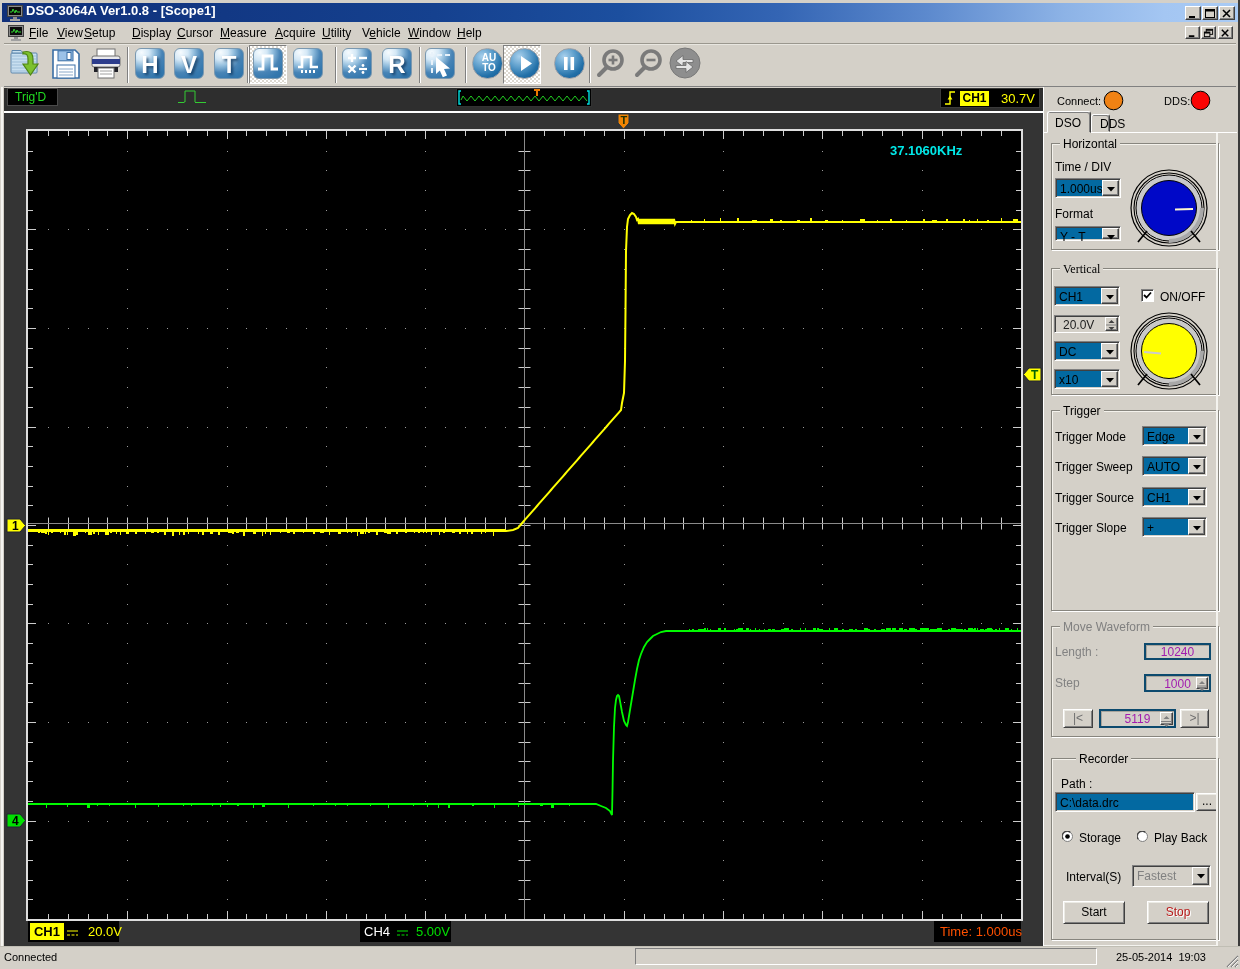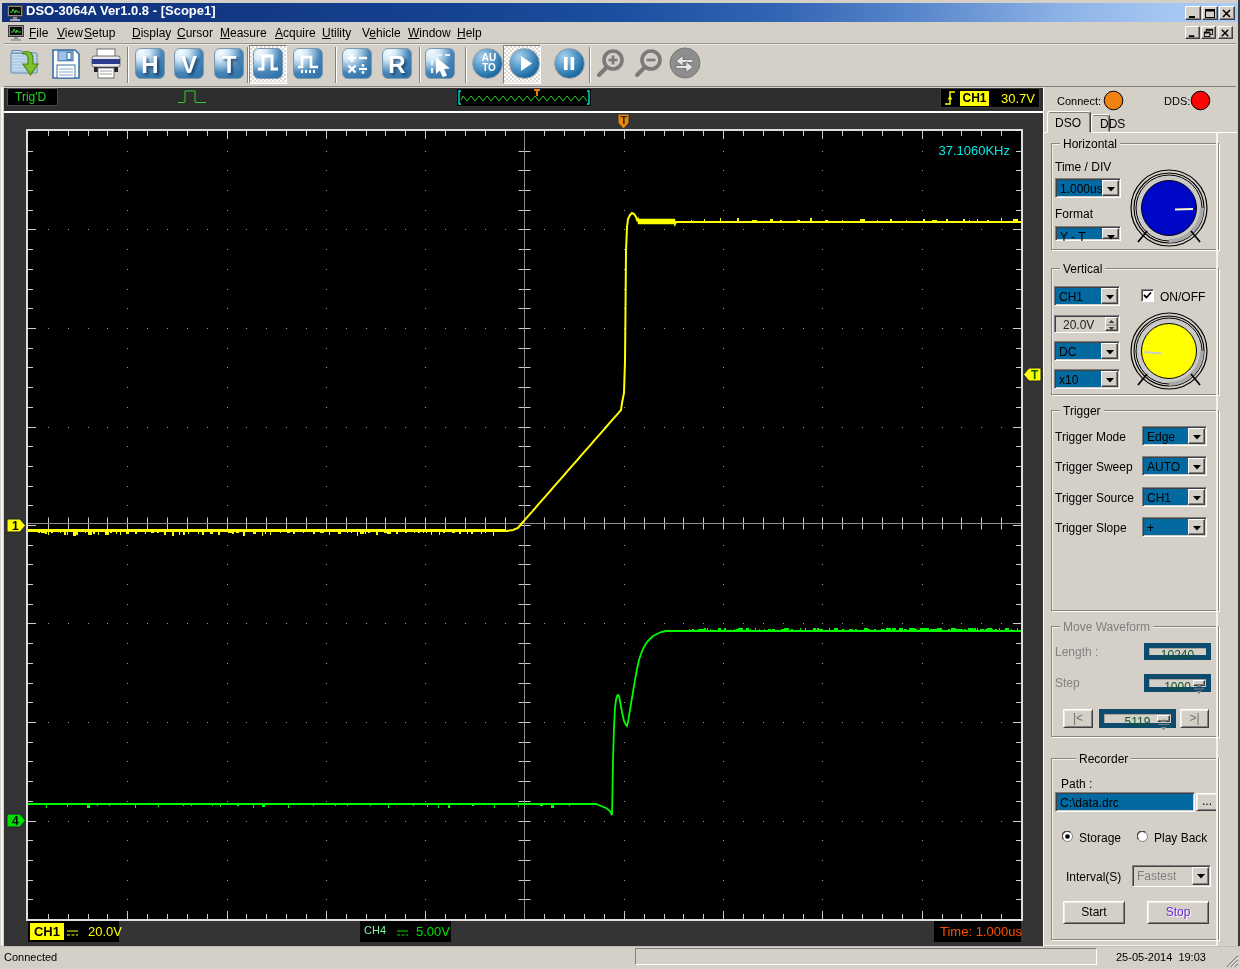--- a/index.html
+++ b/index.html
@@ -31,21 +31,21 @@
 .rpanel{left:1043px;top:87px;width:193px;height:859px;background:#d4d0c8;border-left:1px solid #fff}
 .grp{position:absolute;border:1px solid #87857e;box-shadow:inset 1px 1px 0 #f4f2ec,1px 1px 0 #fff}
 .combo{position:absolute;background:#0369a1;border:1px solid;border-color:#808080 #fff #fff #808080;box-shadow:inset 1px 1px 0 #404040,inset -1px -1px 0 #d4d0c8}
 .combo .txt{position:absolute;left:4px;top:3px;font-size:12px;white-space:nowrap}
 .cbtn{position:absolute;right:1px;top:1px;bottom:1px;width:17px;background:#d4d0c8;border:1px solid;border-color:#fff #404040 #404040 #fff;box-shadow:inset -1px -1px 0 #808080}
 .cbtn svg{position:absolute;left:4px;top:6px}
 .label{position:absolute;font-size:11px;white-space:nowrap}
 .l12{font-size:12px}
 .gray{color:#828282}
 .btn{position:absolute;background:#d4d0c8;border:1px solid;border-color:#fff #404040 #404040 #fff;box-shadow:inset 1px 1px 0 #ecebe5,inset -1px -1px 0 #808080;text-align:center;font-size:12px}
-.sunkflat{position:absolute;background:#d4d0c8;border:5px solid #0c4a6e;box-shadow:inset 1px 1px 0 #a8a49c;text-align:center;font-size:12px;color:#14532d}
+.sunkflat{position:absolute;background:#d4d0c8;border:2px solid #0c4a6e;box-shadow:inset 1px 1px 0 #a8a49c;text-align:center;font-size:12px;color:#a21caf}
 .statusbar{left:0px;top:946px;width:1240px;height:23px;background:#d4d0c8;border-top:1px solid #c0beb4}
 .spanel{position:absolute;border:1px solid;border-color:#808080 #fff #fff #808080}
 </style></head><body>
 <div class="abs titlebar"></div>
 <svg class="abs" style="left:7px;top:5px" width="16" height="16" viewBox="0 0 16 16">
     <rect x="0.5" y="0.5" width="15" height="11" fill="#8a8a8a" stroke="#404040"></rect>
     <rect x="2" y="2" width="12" height="8" fill="#0c0c0c"></rect>
     <polyline points="3,7 5,7 6,4 8,8 9,5 10,7 13,7" fill="none" stroke="#30d030" stroke-width="1"></polyline>
     <rect x="6" y="12" width="4" height="2" fill="#909090"></rect>
     <rect x="3" y="14" width="10" height="2" fill="#a0a0a0"></rect>
@@ -1360,21 +1360,21 @@
           <rect x="967" y="498" width="2" height="3"></rect>
           <rect x="971" y="497" width="1" height="4"></rect>
           <rect x="973" y="499" width="2" height="2"></rect>
           <rect x="977" y="497" width="2" height="4"></rect>
           <rect x="979" y="497" width="2" height="4"></rect>
           <rect x="983" y="498" width="1" height="3"></rect>
           <rect x="986" y="499" width="2" height="2"></rect>
           <rect x="989" y="497" width="1" height="4"></rect>
         </g>
       </svg>
-      <div style="position:absolute;right:-15px;top:12px;color:#00e8e8;font-size:13px;font-weight:normal;width:120px;text-align:right;margin-right:26px">37.1060KHz</div>
+      <div style="position:absolute;right:-15px;top:12px;color:#00e8e8;font-size:13px;font-weight:bold;width:120px;text-align:left;margin-right:26px">37.1060KHz</div>
     </div>
     <svg class="abs" style="left:0;top:0" width="1039" height="835">
       <polygon points="3,406 16,406 21.5,412.5 16,419 3,419" fill="#ffff00" stroke="#223"></polygon>
       <text x="8" y="417" font-size="12" font-weight="bold" fill="#000" font-family="Liberation Sans">1</text>
       <polygon points="3,701 16,701 21.5,707.5 16,714 3,714" fill="#00e000" stroke="#223"></polygon>
       <text x="8" y="712" font-size="12" font-weight="bold" fill="#000" font-family="Liberation Sans">4</text>
       <polygon points="1037,255 1025,255 1019.5,261.5 1025,268 1037,268" fill="#ffff00" stroke="#223"></polygon>
       <text x="1027" y="266" font-size="12" font-weight="bold" fill="#046404" font-family="Liberation Sans">T</text>
       <polygon points="614,1 625,1 625,10 619.5,16 614,10" fill="#f08404" stroke="#234"></polygon>
       <text x="616.5" y="11" font-size="11" font-weight="bold" fill="#203000" font-family="Liberation Sans">T</text>
@@ -1382,21 +1382,21 @@
     <div class="abs" style="left:24px;top:808px;width:91px;height:21px;background:#000"></div>
     <div class="abs" style="left:26px;top:810px;width:34px;height:17px;background:#ffff00;color:#000;font-size:13px;font-weight:bold;text-align:center;line-height:17px">CH1</div>
     <div class="abs" style="left:62px;top:814px"><svg width="13" height="9" viewBox="0 0 13 9" style="vertical-align:-1px">
         <line x1="1" y1="2" x2="12" y2="2" stroke="#ffff00"></line>
         <line x1="1" y1="6" x2="4" y2="6" stroke="#ffff00"></line>
         <line x1="5.5" y1="6" x2="8.5" y2="6" stroke="#ffff00"></line>
         <line x1="10" y1="6" x2="12" y2="6" stroke="#ffff00"></line>
       </svg></div>
     <div class="abs" style="left:84px;top:811px;color:#ffff00;font-size:13px">20.0V</div>
     <div class="abs" style="left:356px;top:808px;width:91px;height:21px;background:#000"></div>
-    <div class="abs" style="left:360px;top:811px;color:#86efac;font-size:11px">CH4</div>
+    <div class="abs" style="left:360px;top:811px;color:#ffffff;font-size:13px">CH4</div>
     <div class="abs" style="left:392px;top:814px"><svg width="13" height="9" viewBox="0 0 13 9" style="vertical-align:-1px">
         <line x1="1" y1="2" x2="12" y2="2" stroke="#00e000"></line>
         <line x1="1" y1="6" x2="4" y2="6" stroke="#00e000"></line>
         <line x1="5.5" y1="6" x2="8.5" y2="6" stroke="#00e000"></line>
         <line x1="10" y1="6" x2="12" y2="6" stroke="#00e000"></line>
       </svg></div>
     <div class="abs" style="left:412px;top:811px;color:#00e000;font-size:13px">5.00V</div>
     <div class="abs" style="left:930px;top:808px;width:87px;height:21px;background:#000"></div>
     <div class="abs" style="left:936px;top:811px;color:#ff5000;font-size:13px">Time: 1.000us</div>
   </div>
@@ -1436,21 +1436,21 @@
       <circle cx="42" cy="42" r="38" fill="none" stroke="#000" stroke-width="1.2"></circle>
       <circle cx="42" cy="42" r="35" fill="none" stroke="#000" stroke-width="1.1"></circle>
       <circle cx="42" cy="42" r="33" fill="#c9c9c9" stroke="#000" stroke-width="1"></circle>
       <path d="M42 75 A33 33 0 0 0 75 42" fill="none" stroke="#a8a8a8" stroke-width="4"></path>
       <circle cx="42" cy="42" r="27.5" fill="#0008c8" stroke="#000" stroke-width="1"></circle>
       <path d="M20 65 L11 76" stroke="#000" stroke-width="1.7"></path>
       <path d="M64 65 L73 76" stroke="#000" stroke-width="1.7"></path>
       <line x1="48" y1="43.5" x2="66" y2="43" stroke="#fdf6cf" stroke-width="2.2"></line>
     </svg>
     <div class="grp" style="left:7px;top:181px;width:168px;height:127px"></div>
-    <div class="label" style="left:16px;top:175px;background:#d4d0c8;padding:0 3px;font-size:12px;">Vertical</div>
+    <div class="label" style="left:16px;top:175px;background:#d4d0c8;padding:0 3px;font-size:12px;font-family:Liberation Serif, serif;">Vertical</div>
     <div class="combo" style="left:10px;top:199px;width:66px;height:20px;">
       <div class="txt">CH1</div>
       <div class="cbtn">
         <svg width="9" height="6">
           <polygon points="0,0 8,0 4,4.5" fill="#000"></polygon>
         </svg>
       </div>
     </div>
     <div class="abs" style="left:97px;top:202px;width:13px;height:13px;background:#fff;border:1px solid;border-color:#808080 #fff #fff #808080;box-shadow:inset 1px 1px 0 #404040"><svg width="11" height="11">
         <path d="M2 5 L4.5 7.5 L9 2.5" fill="none" stroke="#000" stroke-width="1.8"></path>
@@ -1572,21 +1572,21 @@
     <div class="label l12" style="left:22px;top:783px">Interval(S)</div>
     <div class="combo" style="left:88px;top:778px;width:79px;height:22px;background:#d4d0c8;color:#808080">
       <div class="txt">Fastest</div>
       <div class="cbtn">
         <svg width="9" height="6">
           <polygon points="0,0 8,0 4,4.5" fill="#000"></polygon>
         </svg>
       </div>
     </div>
     <div class="btn" style="left:19px;top:814px;width:62px;height:23px;line-height:21px">Start</div>
-    <div class="btn" style="left:103px;top:814px;width:62px;height:23px;line-height:21px;color:#6d28d9;text-shadow:1px 1px 0 #fff">Stop</div>
+    <div class="btn" style="left:103px;top:814px;width:62px;height:23px;line-height:21px;color:#b91c1c;text-shadow:1px 1px 0 #fff">Stop</div>
   </div>
 <div class="abs" style="left:1px;top:87px;width:2px;height:859px;background:#f4f3ef"></div>
 <div class="abs" style="left:1216px;top:133px;width:1.5px;height:813px;background:#f4f3ef"></div>
 <div class="abs" style="left:1044px;top:945px;width:174px;height:1px;background:#f4f3ef"></div>
 <div class="abs" style="left:1238px;top:0px;width:2px;height:969px;background:#3a3a3a"></div>
 <div class="abs" style="left:0px;top:967px;width:1240px;height:2px;background:#3a3a3a"></div>
 <div class="abs statusbar"></div>
 <div class="abs label" style="left:4px;top:951px">Connected</div>
 <div class="abs spanel" style="left:635px;top:948px;width:462px;height:17px"></div>
 <div class="abs label" style="left:1116px;top:951px">25-05-2014&nbsp; 19:03</div>

